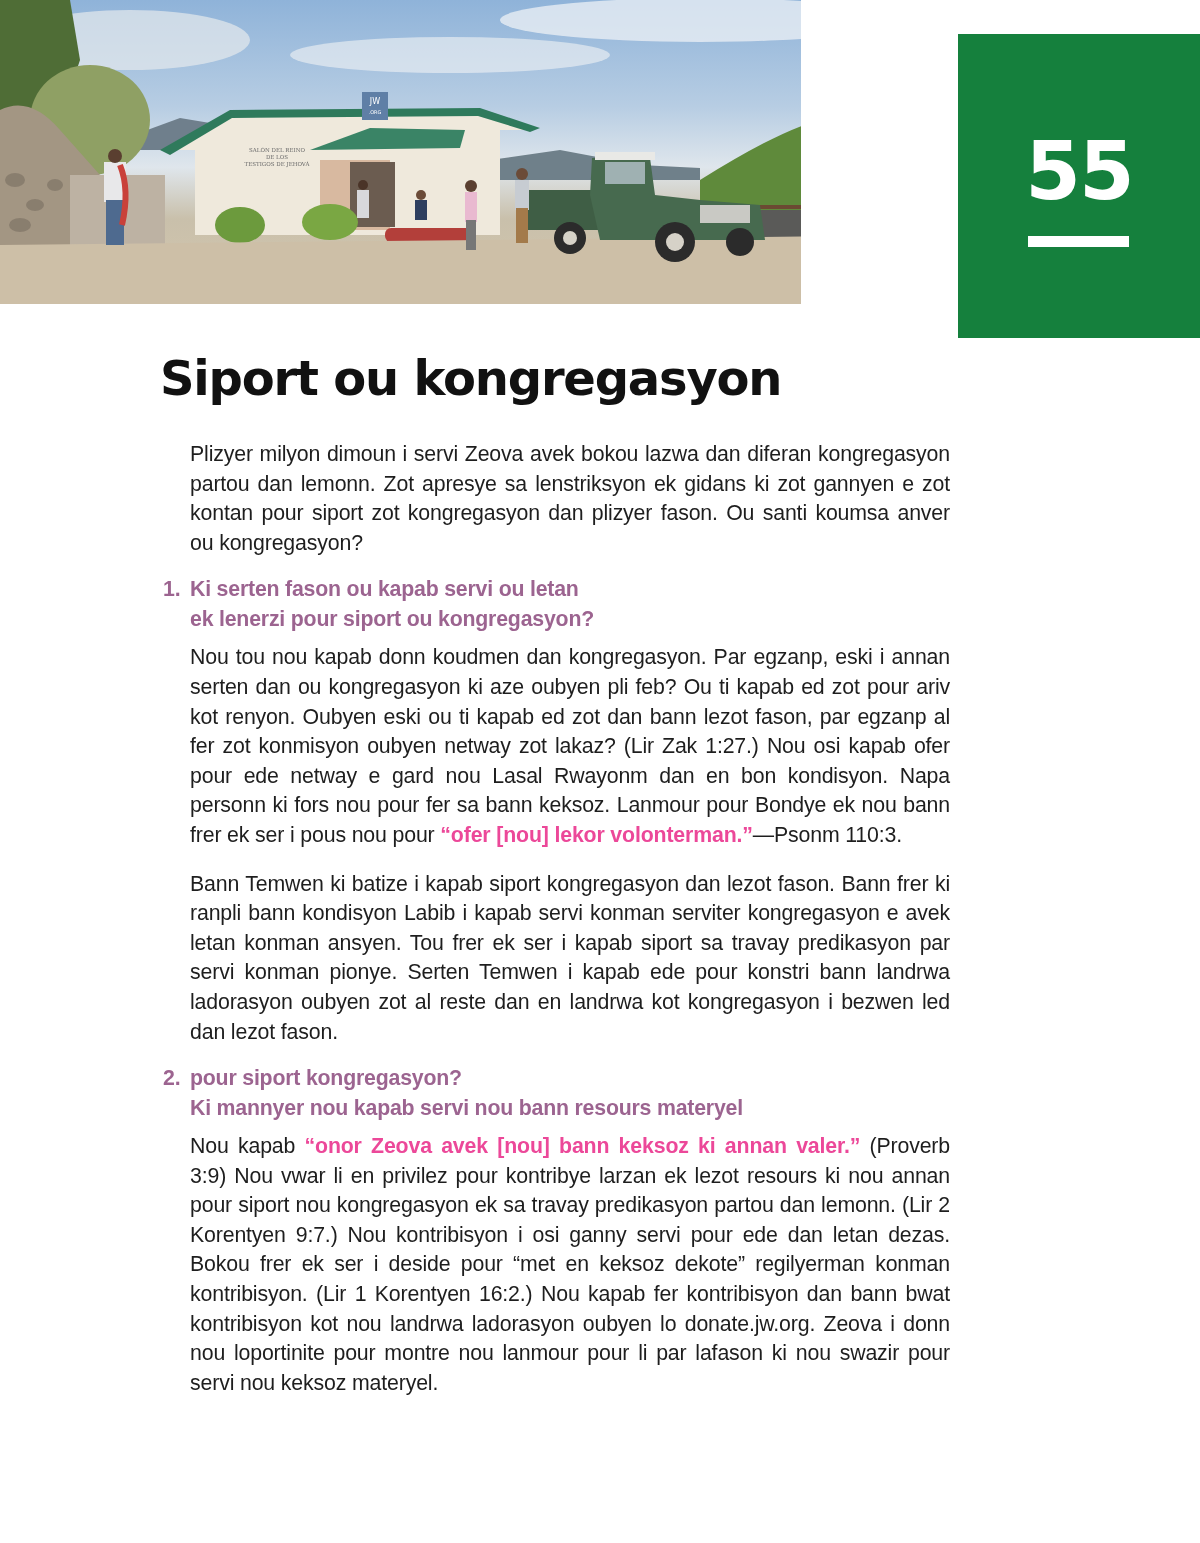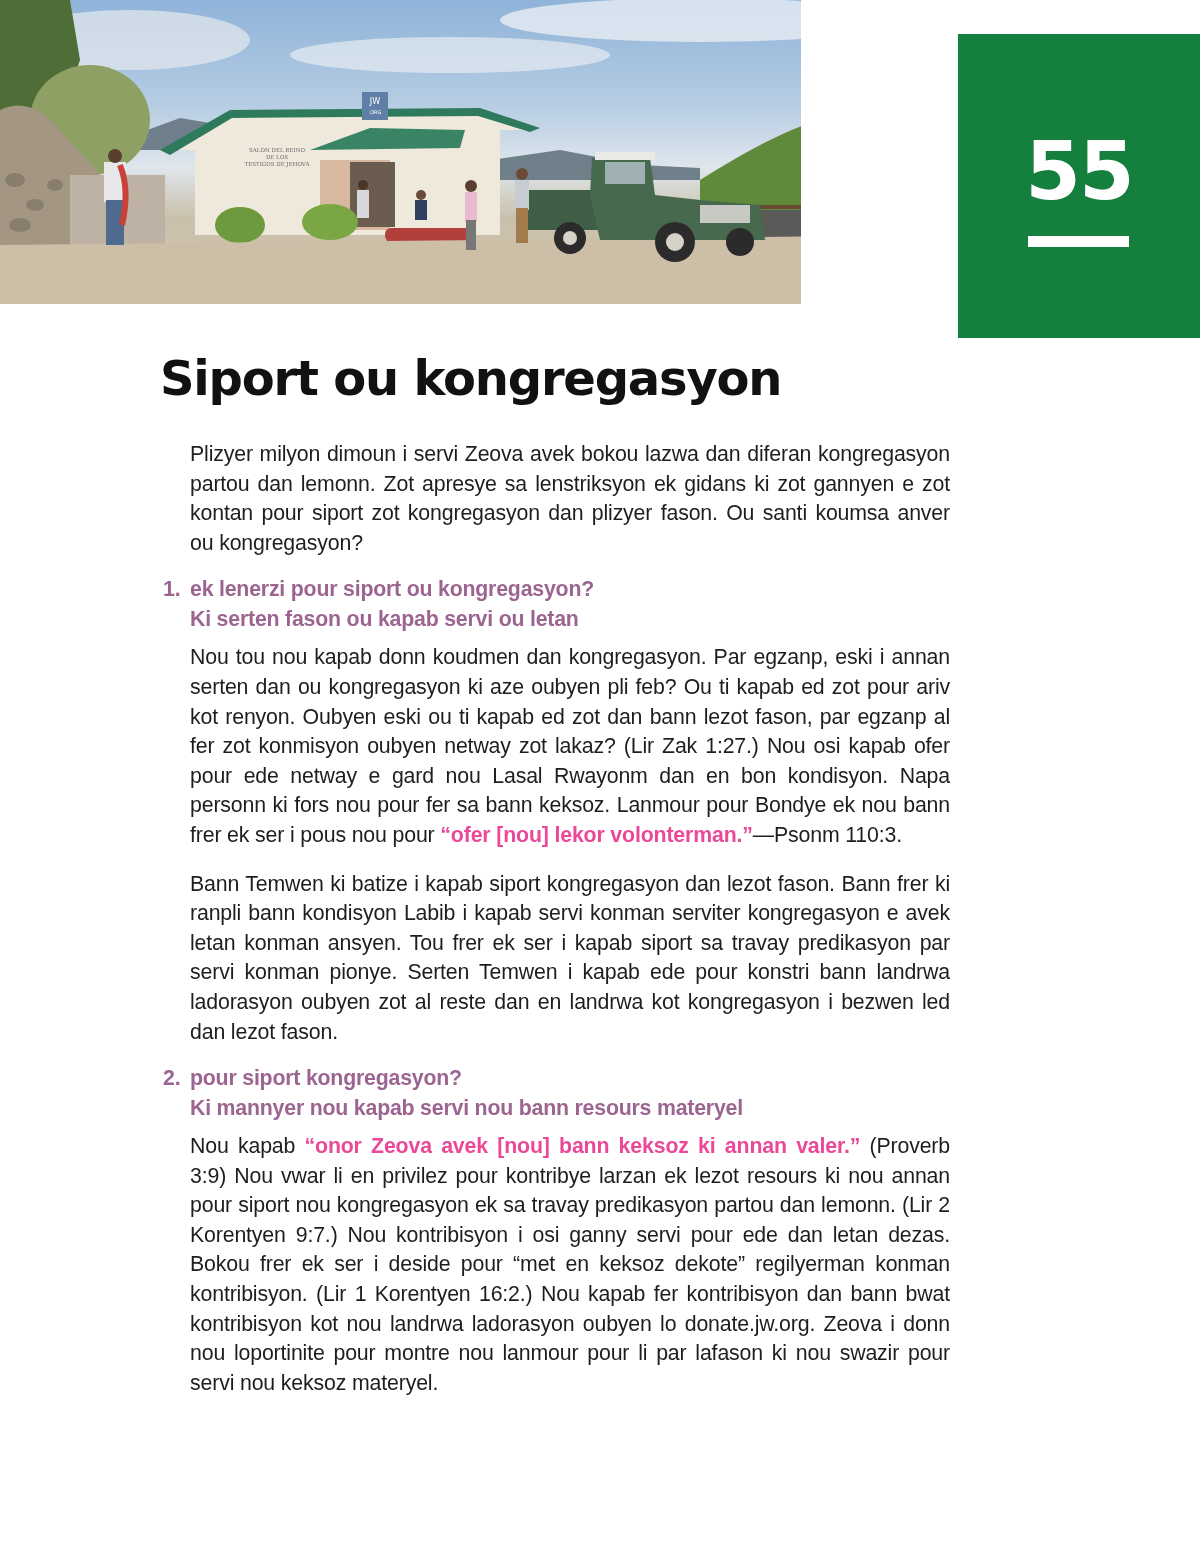--- a/index.html
+++ b/index.html
@@ -145,22 +145,22 @@
   <div class="chapter-rule"></div>
 </div>
 
 <h1 class="page-title">Siport ou kongregasyon</h1>
 
 <div class="content">
   <p class="body">Plizyer milyon dimoun i servi Zeova avek bokou lazwa dan diferan kongregasyon partou dan lemonn. Zot apresye sa lenstriksyon ek gidans ki zot gannyen e zot kontan pour siport zot kongregasyon dan plizyer fason. Ou santi koumsa anver ou kongregasyon?</p>
 
   <div class="question q1">
     <span class="qnum">1.</span>
+    <div>Ki serten fason ou kapab servi ou letan</div>
     <div>ek lenerzi pour siport ou kongregasyon?</div>
-    <div>Ki serten fason ou kapab servi ou letan</div>
   </div>
   <p class="body after-q"><span>Nou tou nou kapab donn koudmen dan kongregasyon. Par egzanp, eski i annan serten dan ou kongregasyon ki aze oubyen pli feb? Ou ti kapab ed zot pour ariv kot renyon. Oubyen eski ou ti kapab ed zot dan bann lezot fa­son, par egzanp al fer zot konmisyon oubyen netway zot lakaz? (Lir Zak 1:­27.) Nou osi kapab ofer pour ede netway e gard nou Lasal Rwayonm dan en bon kondisyon. Napa personn ki fors nou pour fer sa bann keksoz. Lan­mour pour Bondye ek nou bann frer ek ser i pous nou pour </span><b>“ofer [nou] le­kor volonterman.”</b><span>—Psonm 110:3.</span></p>
   <p class="body para-gap">Bann Temwen ki batize i kapab siport kongregasyon dan lezot fason. Bann frer ki ranpli bann kondisyon Labib i kapab servi konman serviter kongre­gasyon e avek letan konman ansyen. Tou frer ek ser i kapab siport sa tra­vay predikasyon par servi konman pionye. Serten Temwen i kapab ede pour konstri bann landrwa ladorasyon oubyen zot al reste dan en landrwa kot kongregasyon i bezwen led dan lezot fason.</p>
 
   <div class="question q2">
     <span class="qnum">2.</span>
     <div>pour siport kongregasyon?</div>
     <div>Ki mannyer nou kapab servi nou bann resours materyel</div>
   </div>
   <p class="body after-q"><span>Nou kapab </span><b>“onor Zeova avek [nou] bann keksoz ki annan valer.”</b><span> (Proverb 3:9) Nou vwar li en privilez pour kontribye larzan ek lezot resours ki nou an­nan pour siport nou kongregasyon ek sa travay predikasyon partou dan le­monn. (Lir 2 Korentyen 9:7.) Nou kontribisyon i osi ganny servi pour ede dan letan dezas. Bokou frer ek ser i deside pour “met en keksoz dekote” re­gilyerman konman kontribisyon. (Lir 1 Korentyen 16:2.) Nou kapab fer kon­tribisyon dan bann bwat kontribisyon kot nou landrwa ladorasyon oubyen lo donate.jw.org. Zeova i donn nou loportinite pour montre nou lanmour pour li par lafason ki nou swazir pour servi nou keksoz materyel.</span></p>

